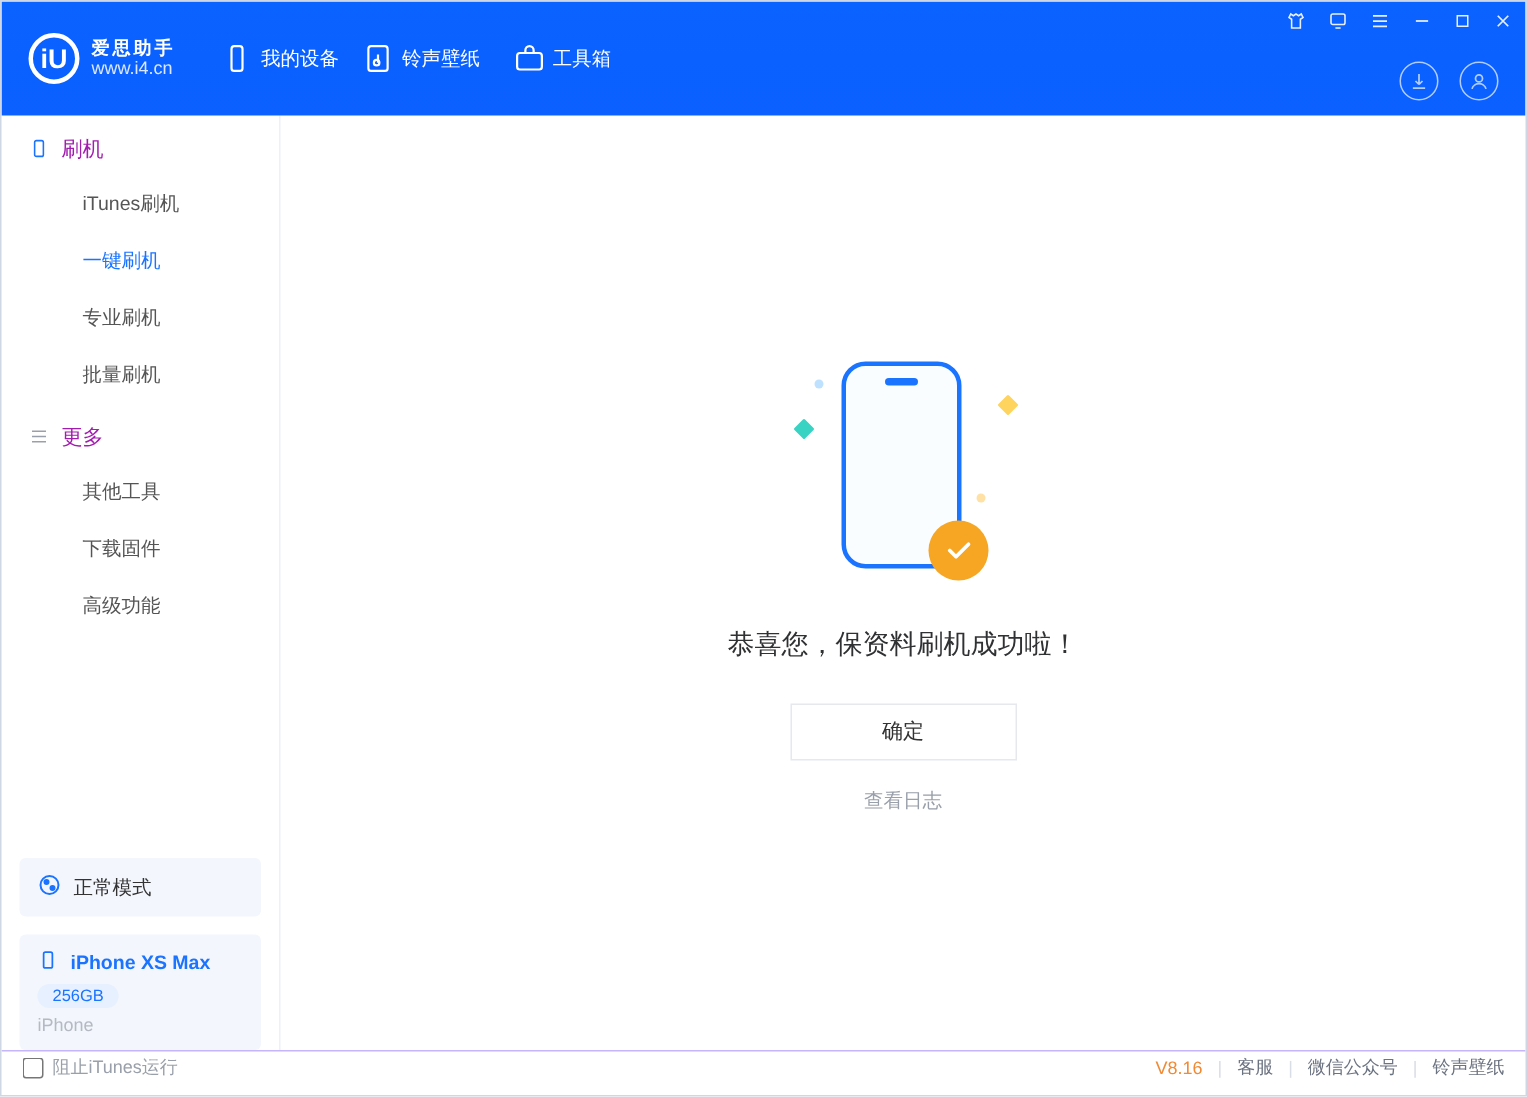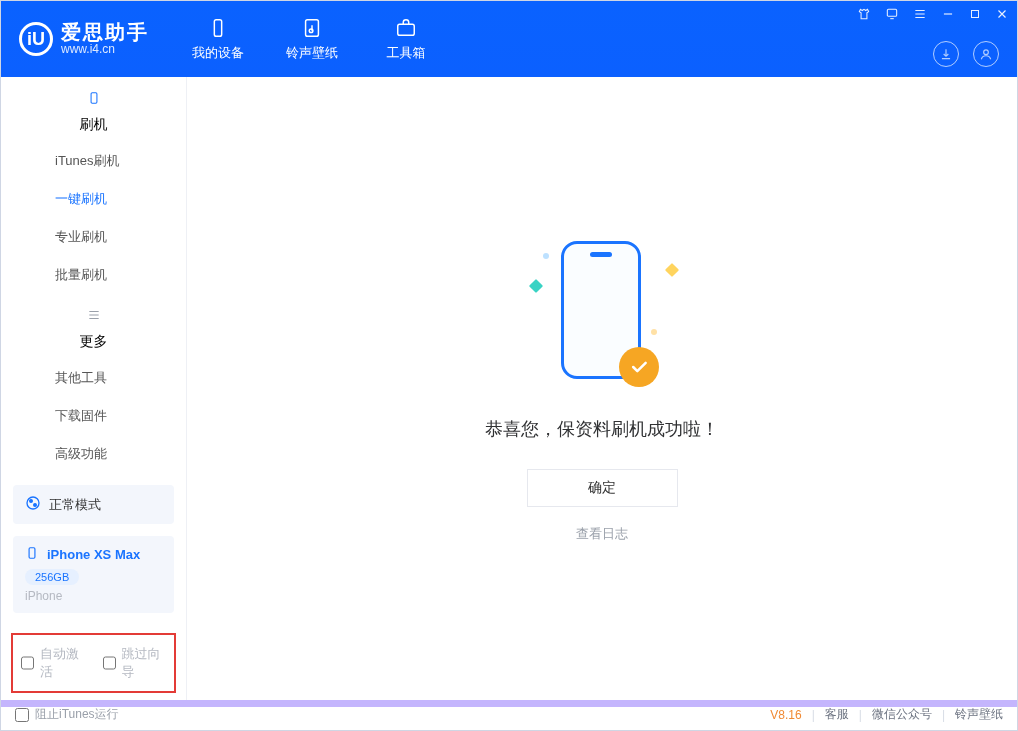--- a/index.html
+++ b/index.html
@@ -5,45 +5,45 @@
     * { margin: 0; padding: 0; box-sizing: border-box; font-family: "Microsoft YaHei", "PingFang SC", sans-serif; }
     body { width: 1018px; height: 731px; background: #fff; border: 1px solid #cfd6e4; overflow: hidden; }
 
     
     .header {
       background: linear-gradient(180deg,#0a62ff 0%, #0b60ff 100%);
       height: 76px; display: flex; align-items: stretch; color: #fff; position: relative;
     }
     .logo-block { display:flex; align-items:center; gap:8px; padding:0 22px 0 18px; }
     .logo-block .brand { display:flex; flex-direction:column; line-height:1.1; }
-    .logo-block .brand .t1 { font-size:20px; font-weight:600; letter-spacing:2px; }
+    .logo-block .brand .t1 { font-size:12px; font-weight:600; letter-spacing:2px; }
     .logo-block .brand .t2 { font-size:12px; opacity:.85; }
     .logo-glyph {
       width:34px; height:34px; border-radius:50%; border:3px solid #fff;
       display:flex; align-items:center; justify-content:center; font-weight:700; font-size:18px;
     }
     .nav { display:flex; }
     .nav-item {
-      width:94px; display:flex; flex-direction:column; align-items:center; justify-content:center;
+      width:94px; display:flex; align-items:center; justify-content:center;
       font-size:13px; gap:4px; cursor:pointer; position:relative;
     }
     .nav-item.active { background: rgba(255,255,255,.18); }
     .nav-icon { width:24px; height:24px; display:flex; align-items:center; justify-content:center; }
 
     .wincontrols { position:absolute; right:8px; top:6px; display:flex; gap:14px; color:#eaf1ff; font-size:13px; align-items:center; }
     .wincontrols span { cursor:pointer; opacity:.9; }
     .round-btns { position:absolute; right:18px; bottom:10px; display:flex; gap:14px; }
     .round-btn { width:26px; height:26px; border:1.6px solid #cfe0ff; border-radius:50%; display:flex; align-items:center; justify-content:center; cursor:pointer; opacity:.85; }
 
     
     .body { display:flex; height: calc(100% - 76px - 30px); }
     .sidebar { width:186px; border-right:1px solid #eef0f5; display:flex; flex-direction:column; }
     .side-group-title {
       display:flex; align-items:center; gap:8px; padding:14px 18px 8px;
-      color:#000000; font-size:14px; font-weight:500;flex-direction:column;
+      color:#a21caf; font-size:14px; font-weight:500;
     }
     .side-item {
       padding:10px 0 10px 54px; font-size:13px; color:#555; cursor:pointer;
     }
     .side-item.active { color:#1a74ff; }
 
     .device-card {
       background:#f3f6fc; border-radius:4px; margin:12px 12px 0; padding:10px 12px; font-size:13px; color:#333;
       display:flex; align-items:center; gap:8px;
     }
@@ -78,21 +78,21 @@
     .badge-check{ position:absolute; right:18px; bottom:8px; width:40px; height:40px; background:#f6a623; border-radius:50%; display:flex; align-items:center; justify-content:center; }
     .spark{ position:absolute; width:10px; height:10px; background:#ffd45e; transform:rotate(45deg); border-radius:1px; }
     .spark.s1{ left:4px; top:46px; background:#39d3c4; }
     .spark.s2{ right:0; top:30px; }
     .dot{ position:absolute; width:6px; height:6px; background:#bde1ff; border-radius:50%; }
     .dot.d1{ left:16px; top:18px; }
     .dot.d2{ right:20px; bottom:60px; background:#ffe1a6; }
 
     
     .statusbar {
-      height:22px; border-top:7px solid #c4b5fd; display:flex; align-items:center;
+      height:22px; border-top:1px solid #c4b5fd; display:flex; align-items:center;
       font-size:12px; color:#9aa0aa; padding:0 14px; gap:8px;
     }
     .statusbar .left { display:flex; align-items:center; gap:6px; }
     .statusbar .right { margin-left:auto; display:flex; align-items:center; gap:10px; }
     .sep { color:#d8dde6; }
     .slink{ cursor:pointer; color:#6b7280; }
     .ver{ color:#f08a34; }
 
     .side-spacer{ flex:1; }
   </style>
@@ -222,30 +222,20 @@
           <svg width="14" height="14" viewBox="0 0 24 24" fill="none" stroke="#1a74ff" stroke-width="2">
               <rect x="7" y="3" width="10" height="18" rx="2"></rect>
             </svg>
         </span>
         <span>iPhone XS Max</span>
       </div>
       <span class="cap-badge">256GB</span>
       <div class="muted">iPhone</div>
     </div>
 
-    <div class="redbox">
-      <label class="cb">
-        <input type="checkbox" style="">
-        <span>自动激活</span>
-      </label>
-      <label class="cb">
-        <input type="checkbox" style="">
-        <span>跳过向导</span>
-      </label>
-    </div>
   </div>
 
   <div class="main">
     <div class="illus">
       <span class="dot d1"></span>
       <span class="spark s1"></span>
       <div class="phone"></div>
       <span class="spark s2"></span>
       <span class="dot d2"></span>
       <div class="badge-check">

